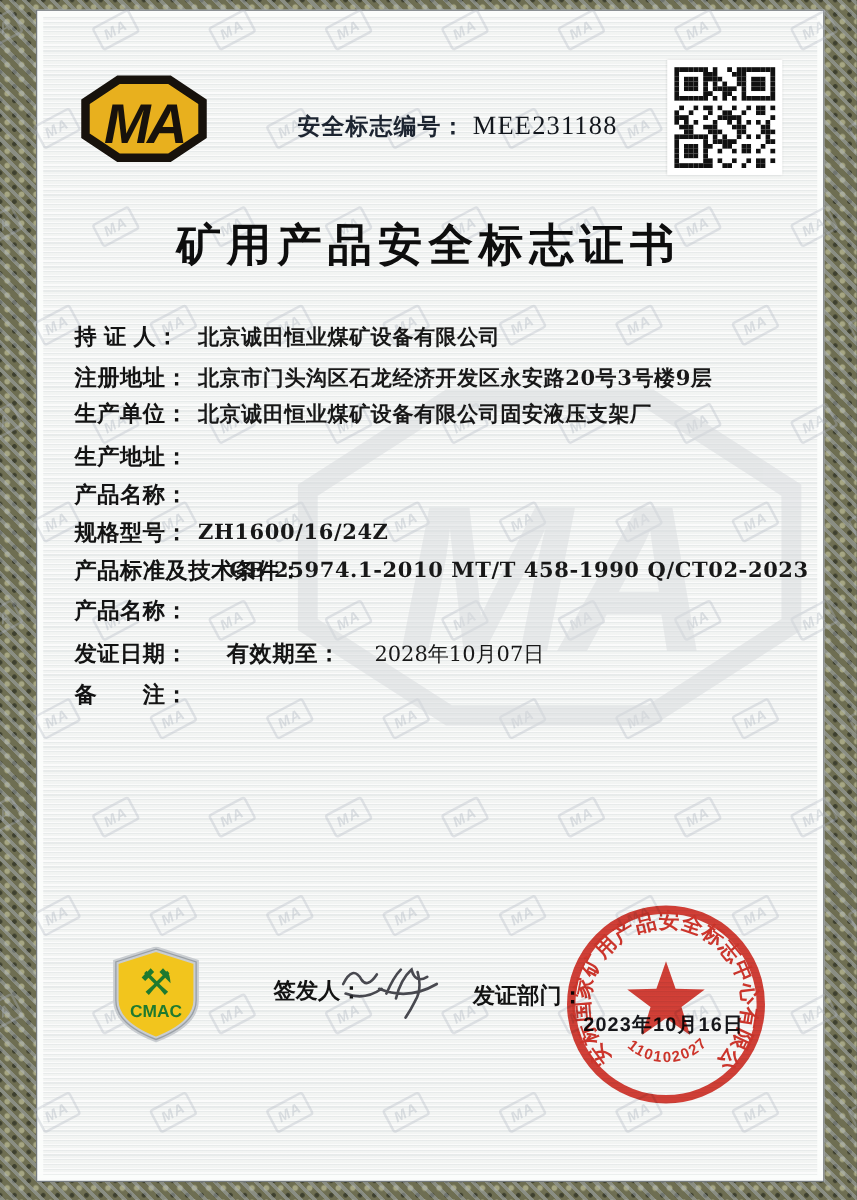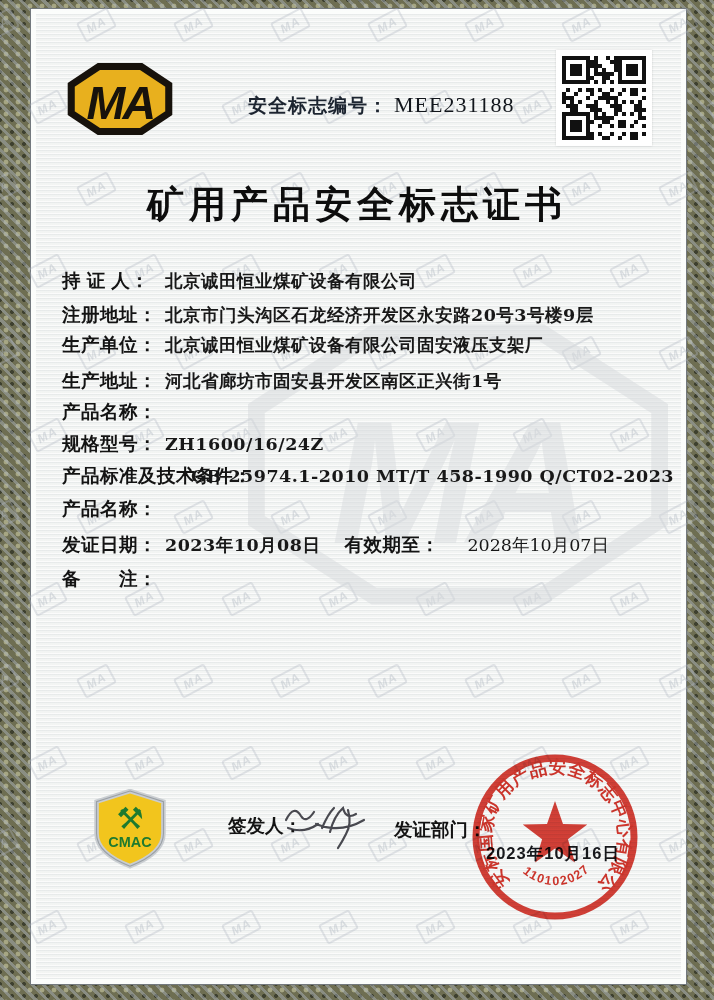--- a/index.html
+++ b/index.html
@@ -647,39 +647,37 @@
   <div class="field-row" style="top:302px">
     <span class="f-label">注册地址：</span>
     <span class="f-value">北京市门头沟区石龙经济开发区永安路20号3号楼9层</span>
   </div>
   <div class="field-row" style="top:332px">
     <span class="f-label">生产单位：</span>
     <span class="f-value">北京诚田恒业煤矿设备有限公司固安液压支架厂</span>
   </div>
   <div class="field-row" style="top:368px">
     <span class="f-label">生产地址：</span>
-    <span class="f-value">河北省廊坊市固安县开发区南区正兴街1号</span>
   </div>
   <div class="field-row" style="top:399px">
     <span class="f-label">产品名称：</span>
   </div>
   <div class="field-row" style="top:431px">
     <span class="f-label">规格型号：</span>
     <span class="f-value">ZH1600/16/24Z</span>
   </div>
   <div class="field-row" style="top:463px">
     <span class="f-label wide">产品标准及技术条件：</span>
     <span class="f-value">GB 25974.1-2010 MT/T 458-1990 Q/CT02-2023</span>
   </div>
   <div class="field-row" style="top:496px">
     <span class="f-label">产品名称：</span>
   </div>
   <div class="field-row" style="top:532px">
     <span class="f-label">发证日期：</span>
-    <span class="f-value">2023年10月08日</span>
     <span class="f-label2">有效期至：</span>
     <span class="f-value2">2028年10月07日</span>
   </div>
   <div class="field-row" style="top:566px">
     <span class="f-label">备　　注：</span>
     <span class="f-value"></span>
   </div>
 
 
   <div class="cmac">

